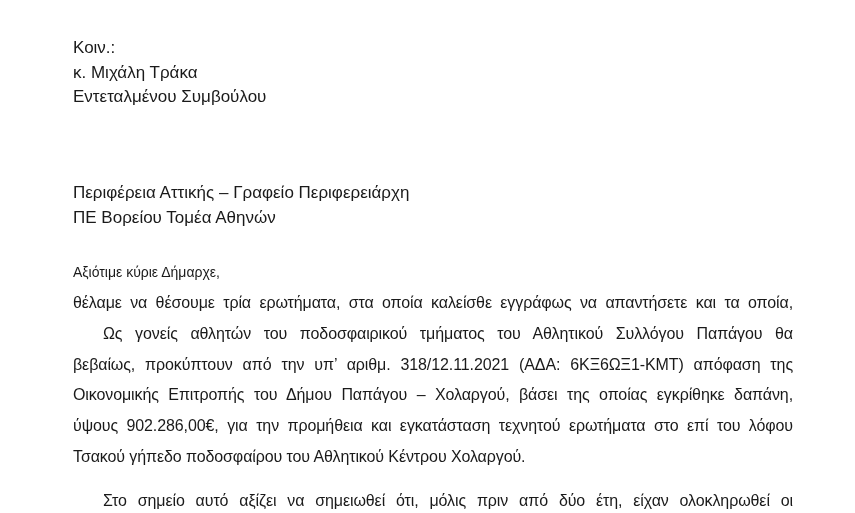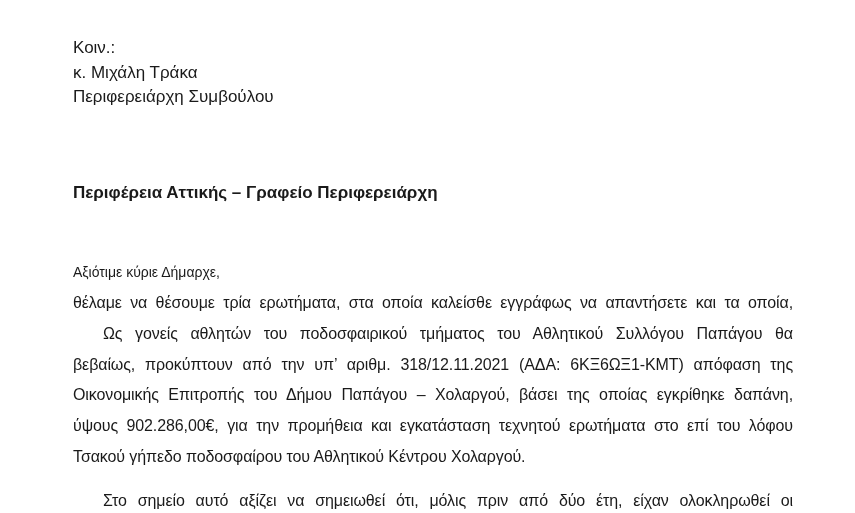--- a/index.html
+++ b/index.html
@@ -27,21 +27,20 @@
   }
   .cc-block {
     top: 24px;
     font-size: 17px;
     line-height: 24.6px;
   }
   .recipient-block {
     top: 169px;
     font-size: 17px;
     line-height: 24.6px;
-    font-weight: bold;
   }
   .salutation {
     top: 248px;
     font-size: 14px;
     line-height: 24.6px;
   }
   .body-block {
     top: 276px;
     font-size: 16px;
     line-height: 30.8px;
@@ -57,25 +56,26 @@
   .line.indent { text-indent: 30px; }
 </style>
 </head>
 <body>
 
 <div class="page">
 
   <div class="block cc-block">
       <div class="line">Κοιν.:</div>
       <div class="line">κ. Μιχάλη Τράκα</div>
-      <div class="line">Περιφερειάρχη Συμβούλου</div>
+      <div class="line">Εντεταλμένου Συμβούλου</div>
     </div>
 
   <div class="block recipient-block">
       <div class="line">Περιφέρεια Αττικής – Γραφείο Περιφερειάρχη</div>
+      <div class="line">ΠΕ Βορείου Τομέα Αθηνών</div>
     </div>
 
   <div class="block salutation">Αξιότιμε κύριε Δήμαρχε,</div>
 
   <div class="block body-block">
     <div class="paragraph">
         <div class="line justify">θέλαμε να θέσουμε τρία ερωτήματα, στα οποία καλείσθε εγγράφως να απαντήσετε και τα οποία,</div>
         <div class="line justify indent">Ως γονείς αθλητών του ποδοσφαιρικού τμήματος του Αθλητικού Συλλόγου Παπάγου θα</div>
         <div class="line justify">βεβαίως, προκύπτουν από την υπ’ αριθμ. 318/12.11.2021 (ΑΔΑ: 6ΚΞ6ΩΞ1-ΚΜΤ) απόφαση της</div>
         <div class="line justify">Οικονομικής Επιτροπής του Δήμου Παπάγου – Χολαργού, βάσει της οποίας εγκρίθηκε δαπάνη,</div>

